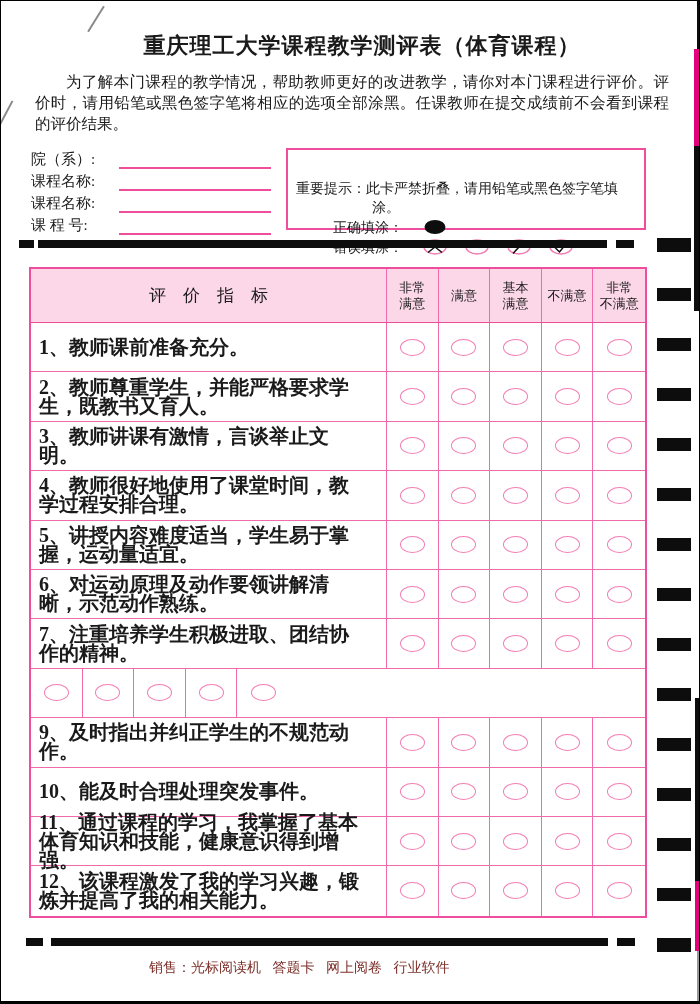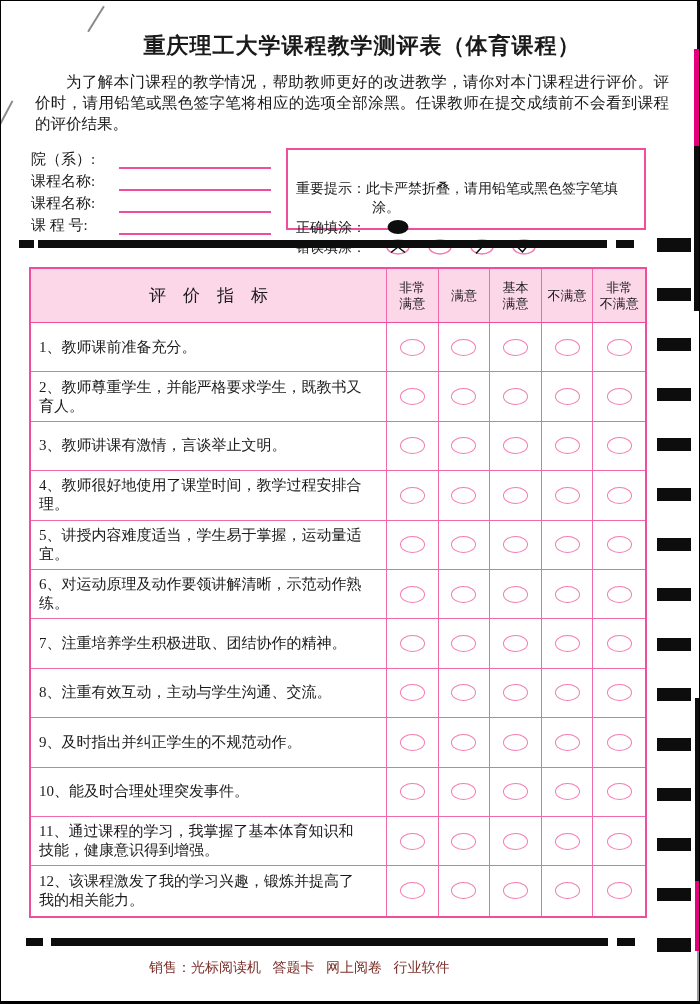--- a/index.html
+++ b/index.html
@@ -15,37 +15,37 @@
   #intro{top:72px; left:34px; width:634px; font-size:15.5px; line-height:21px; text-align:justify; text-indent:2em;font-family:Liberation Mono, monospace;}
   
   #fields{top:146px; left:30px; width:250px;}
   .field-row{display:flex; align-items:flex-end; height:22px;}
   .field-label{font-size:15px; width:88px; white-space:nowrap;font-family:Liberation Serif, serif;}
   .field-line{display:inline-block; width:152px; border-bottom:2px solid #ee4e9b; height:16px;}
   
   #notice{top:147px; left:285px; width:360px; height:82px; border:2px solid #ee4e9b; box-sizing:border-box; padding:5px 8px 0 8px; font-size:14px; line-height:19px;}
   .notice-hang{padding-left:76px; text-indent:-76px;margin-top:24px;}
   .mark-row{display:flex; align-items:center; height:20px;}
-  .mark-row .lbl{width:76px;}
+  .mark-row .lbl{width:76px;margin-left:37px;}
   .marks{display:flex; align-items:center; gap:18px; margin-left:14px;}
   .oval-svg{display:block;}
   
   .bar{background:#0d0d0d;}
   
   #eval-table{top:266px; left:28px; width:618px; border:2px solid #ee4e9b; box-sizing:border-box; background:#fff;}
   .t-row{display:flex; border-bottom:1px solid #f16aab; box-sizing:border-box;}
   .t-row:last-child{border-bottom:none;}
   #t-header{height:54px; background:#fbd7e7; border-bottom:1.5px solid #ee4e9b;}
   .c-label{width:356px; border-right:1px solid #f16aab; box-sizing:border-box; display:flex; align-items:center; padding:0 20px 0 8px;}
   .c-opt{width:51.6px; border-right:1px solid #f16aab; box-sizing:border-box; display:flex; align-items:center; justify-content:center;}
   .c-opt:last-child{border-right:none;}
   #t-header .c-label{justify-content:center; font-size:17px; padding:0;}
   .opt-head{font-size:13px; line-height:16px; text-align:center; white-space:pre-line;}
   .body-row{height:49.4px;}
-  .row-text{font-size:15px; line-height:19px;}
+  .row-text{font-size:20px; line-height:19px;font-weight:bold;}
   .row-num{flex:none;}
   .bubble{width:23px; height:15px; border:1.5px solid #f27cb2; border-radius:50%; background:#fff;}
   
   #footer{top:958px; left:148px; font-size:14px; color:#7a2e28; word-spacing:8px;}
   
   .edge{position:absolute;}
   .artifact{position:absolute; background:#8a8a8a;}
 </style>
 </head>
 <body>
@@ -270,23 +270,20 @@
             <div class="bubble"></div>
           </div>
           <div class="c-opt">
             <div class="bubble"></div>
           </div>
           <div class="c-opt">
             <div class="bubble"></div>
           </div>
         </div>
         <div class="t-row body-row">
-          <div class="c-label">
-            <div class="row-text"><span class="row-num">8、</span><span>注重有效互动，主动与学生沟通、交流。</span></div>
-          </div>
           <div class="c-opt">
             <div class="bubble"></div>
           </div>
           <div class="c-opt">
             <div class="bubble"></div>
           </div>
           <div class="c-opt">
             <div class="bubble"></div>
           </div>
           <div class="c-opt">

